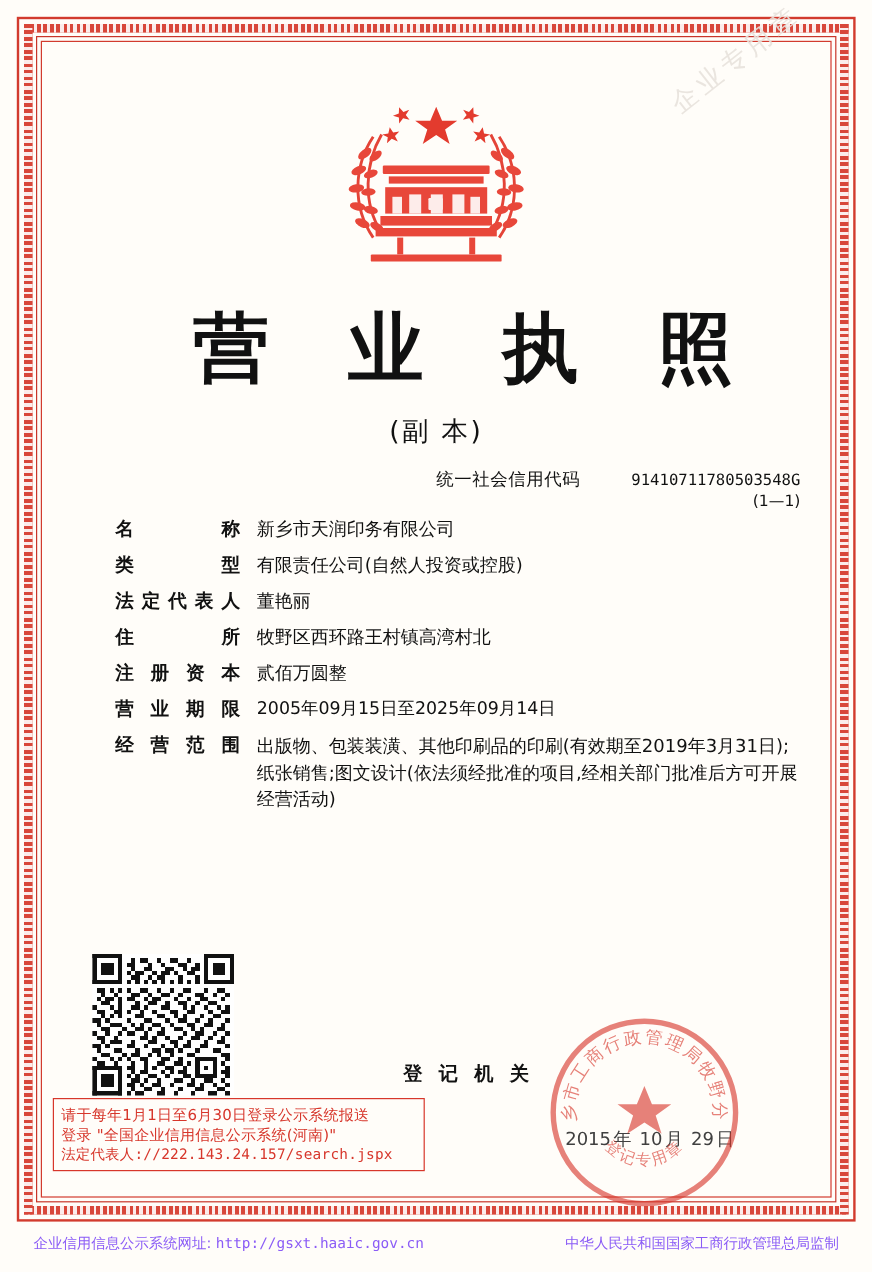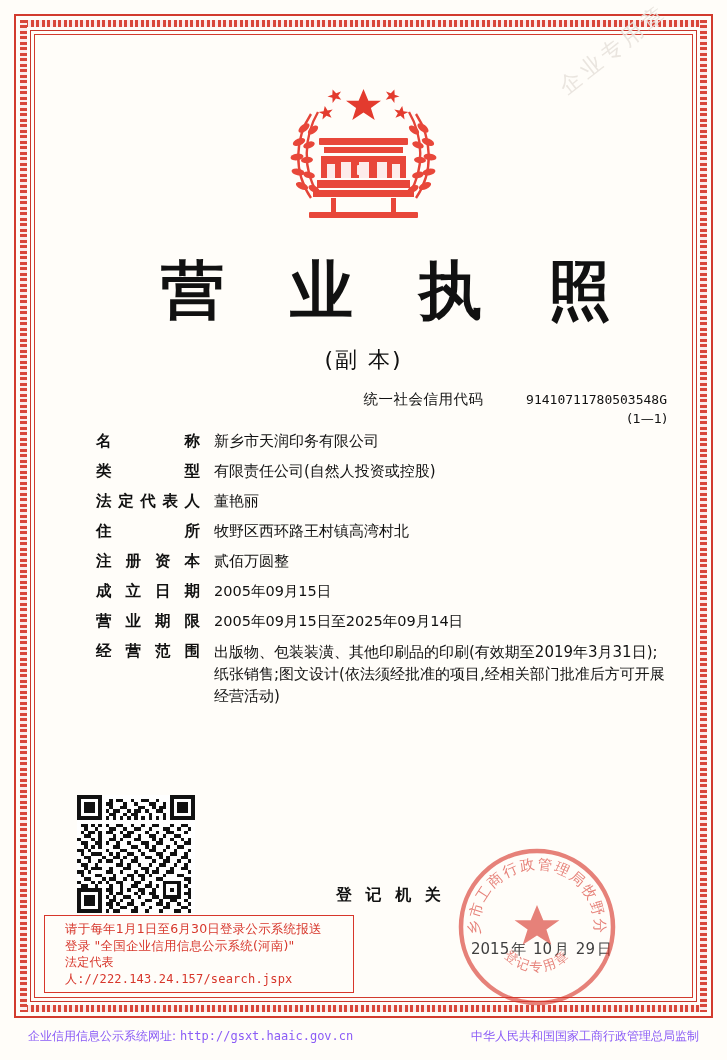--- a/index.html
+++ b/index.html
@@ -214,21 +214,21 @@
   
   .notice {
     position: absolute;
     left: 44px;
     top: 915px;
     width: 310px;
     border: 1.5px solid #d7362b;
     color: #d7362b;
     font-size: 12.5px;
     line-height: 17px;
-    padding: 4px 20px;
+    padding: 4px 6px;
     box-sizing: border-box;
     letter-spacing: .2px;
   }
   .notice .url { font-family: "DejaVu Sans Mono", "Liberation Mono", monospace; font-size: 12px; }
 
   
   .registry {
     position: absolute;
     left: 336px;
     top: 885px;
@@ -403,24 +403,20 @@
       <div class="field-label">法定代表人</div>
       <div class="field-value">董艳丽</div>
     </div>
     <div class="field-row">
       <div class="field-label">住所</div>
       <div class="field-value">牧野区西环路王村镇高湾村北</div>
     </div>
     <div class="field-row">
       <div class="field-label">注册资本</div>
       <div class="field-value">贰佰万圆整</div>
-    </div>
-    <div class="field-row">
-      <div class="field-label">成立日期</div>
-      <div class="field-value small">2005年09月15日</div>
     </div>
     <div class="field-row">
       <div class="field-label">营业期限</div>
       <div class="field-value small">2005年09月15日至2025年09月14日</div>
     </div>
     <div class="field-row">
       <div class="field-label">经营范围</div>
       <div class="field-value scope-value">出版物、包装装潢、其他印刷品的印刷(有效期至2019年3月31日);纸张销售;图文设计(依法须经批准的项目,经相关部门批准后方可开展经营活动)</div>
     </div>
   </div>

